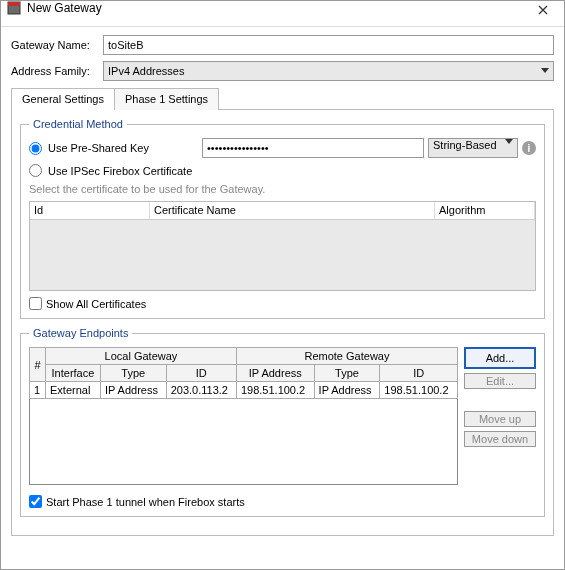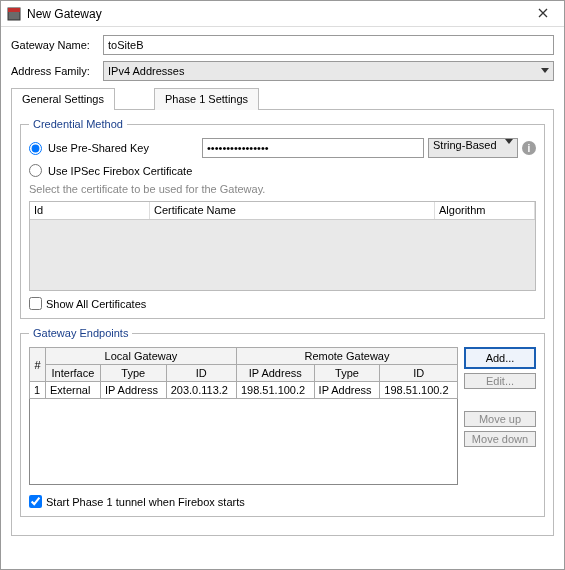--- a/index.html
+++ b/index.html
@@ -9,21 +9,20 @@
     font-size: 11px;
     background: #fff;
     color: #000;
     width: 565px;
     height: 570px;
     border: 1px solid #999;
   }
   .titlebar {
     height: 26px;
     display:flex;
-    align-items:center;
     padding: 0 6px;
     border-bottom: 1px solid #ddd;
     background:#fff;
   }
   .titlebar .appicon {
     width:14px; height:14px; margin-right:6px;
     display:inline-block;
   }
   .titlebar .title { flex:1; font-size:12px; }
   .titlebar .closebtn {
@@ -37,21 +36,21 @@
   .text-input {
     height:20px; border:1px solid #999; padding:2px 4px;
     font: inherit; background:#fff;
   }
   .name-input { flex:1; }
   .select-wrap {
     flex:1; height:20px; border:1px solid #999; background:#e8e8e8;
     display:flex; align-items:center; padding:0 4px; position:relative;
   }
   .select-wrap .chev { position:absolute; right:4px; }
-  .tabs-bar { margin-top:6px; display:flex; border-bottom:1px solid #bbb;gap:40px; }
+  .tabs-bar { margin-top:6px; display:flex; border-bottom:1px solid #bbb; }
   .tab {
     padding:4px 10px 5px 10px;
     border:1px solid #bbb;
     border-bottom:none;
     background:#f7f7f7;
     margin-right:-1px;
     position:relative; top:1px;
     cursor:default;
   }
   .tab.active { background:#fff; }

